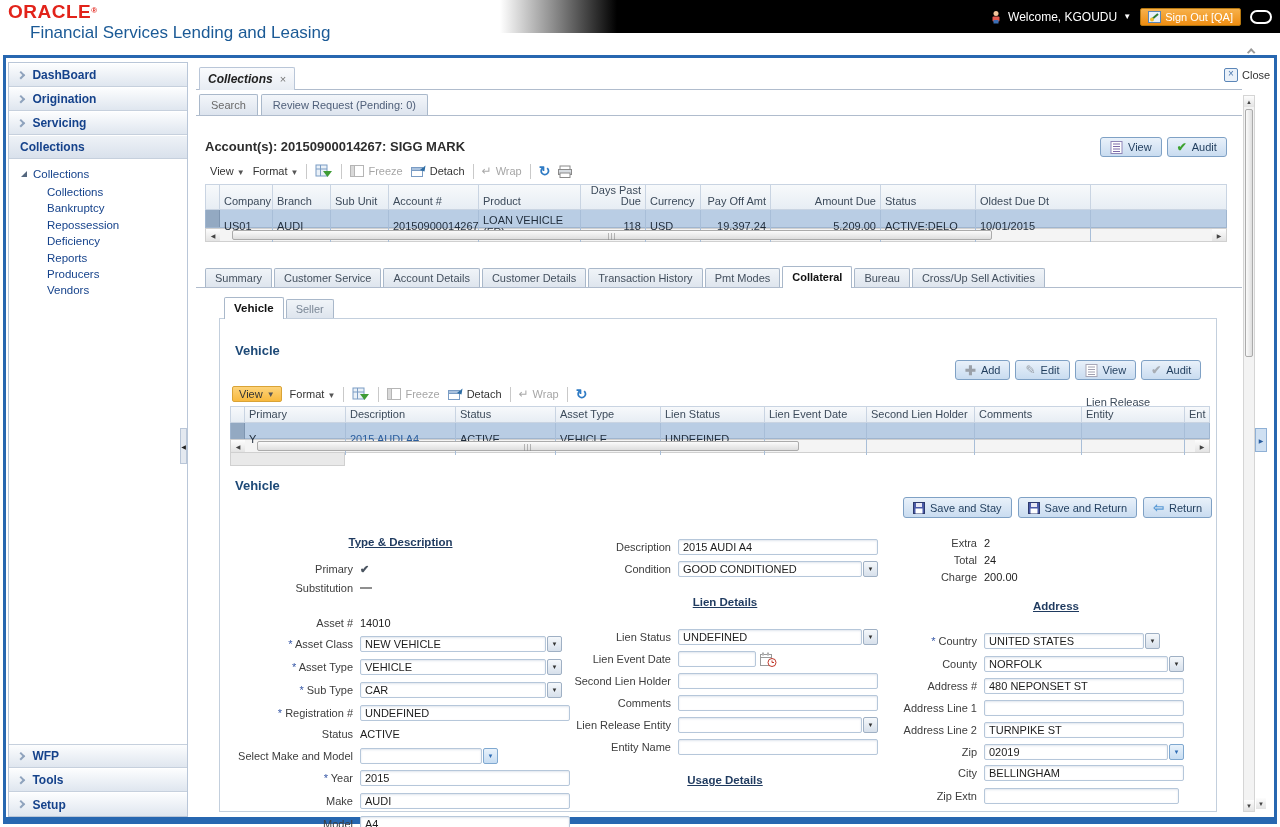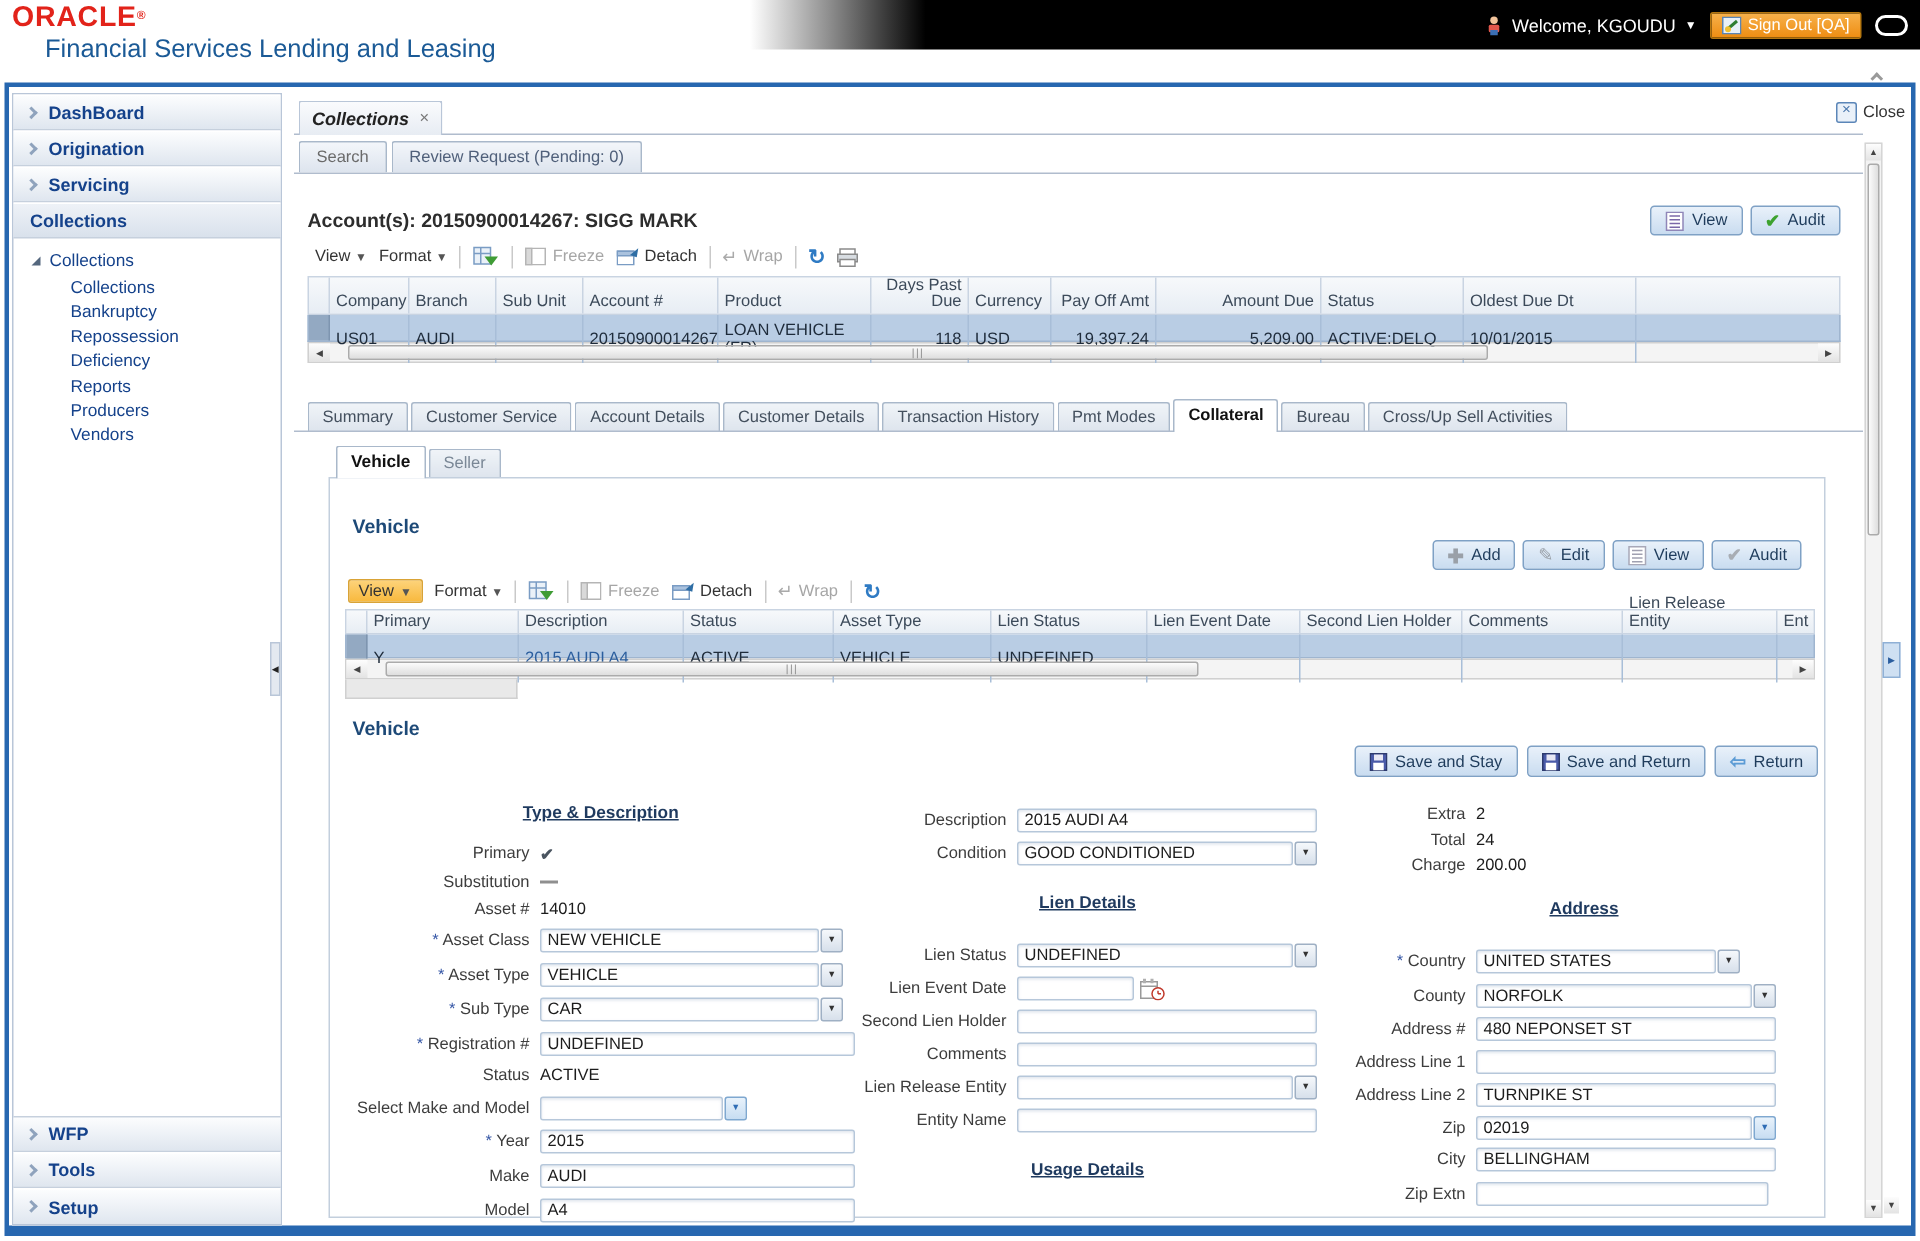--- a/index.html
+++ b/index.html
@@ -403,21 +403,21 @@
   </div>
 
   <div class="abs" style="left:228px;top:530px;width:345px">
     <div class="fr" style="justify-content:center;margin-top:4px;margin-bottom:12px;height:16px">
         <span class="fsect">Type &amp; Description</span>
       </div>
     <div class="fr sm" style="margin-bottom:5px">
         <span class="fl" style="width:132px">Primary</span>
         <span style="color:#4a5460;font-weight:bold">✔</span>
       </div>
-    <div class="fr sm" style="margin-bottom:4px">
+    <div class="fr sm" style="margin-bottom:21px">
         <span class="fl" style="width:132px">Substitution</span>
         <span class="subline"></span>
       </div>
     <div class="fr sm" style="margin-bottom:5px">
         <span class="fl" style="width:132px">Asset #</span>
         <span class="ro">14010</span>
       </div>
     <div class="fr req">
         <span class="fl" style="width:132px">Asset Class</span>
         <div class="fbox" style="width:186px">

